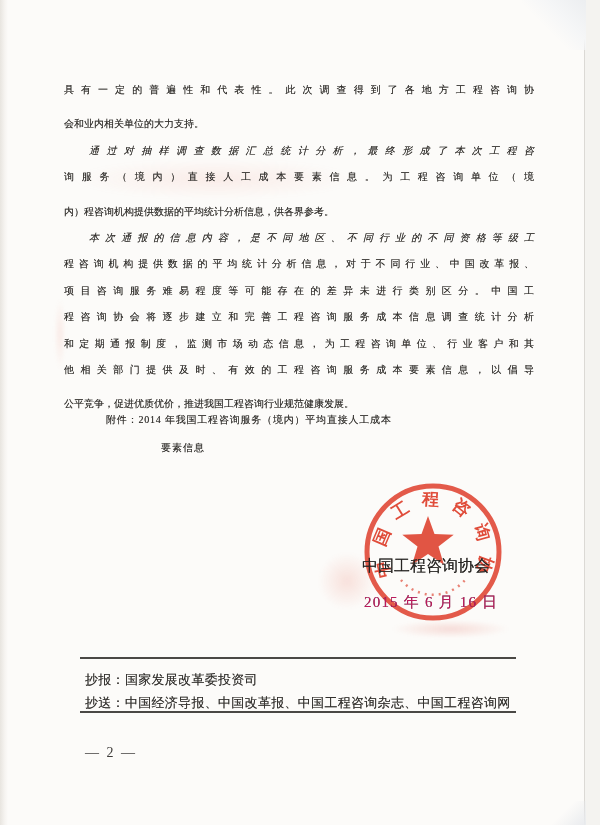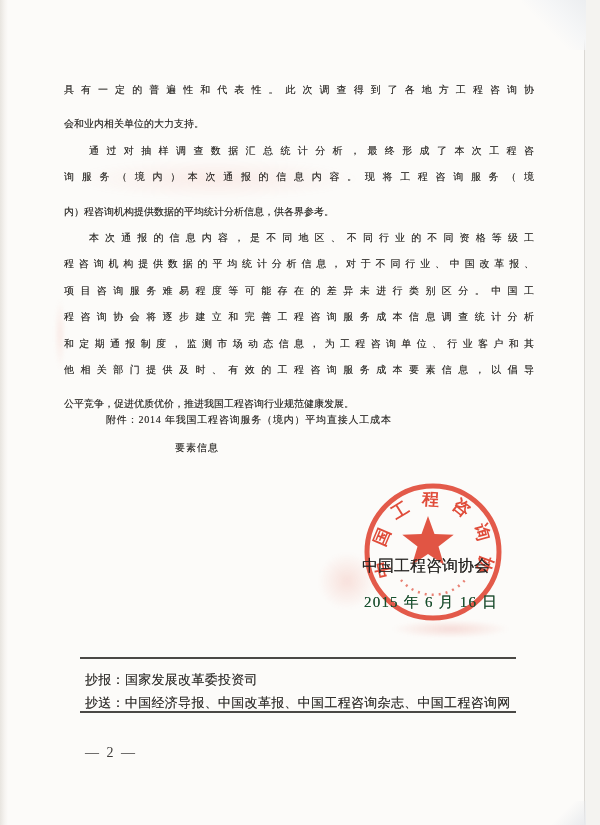--- a/index.html
+++ b/index.html
@@ -26,33 +26,33 @@
     background:radial-gradient(ellipse at center,rgba(225,100,85,.20),rgba(255,255,255,0) 72%);}
   .ghost.g4{left:54px;top:298px;width:12px;height:72px;
     background:radial-gradient(ellipse at center,rgba(235,120,100,.12),rgba(255,255,255,0) 70%);}
 
   
   .body-text{position:absolute;left:64px;top:77px;width:470px;
     font-size:10px;line-height:26.4px;
     text-shadow:0 0 .5px rgba(50,48,45,.65);}
   .ln{text-align:justify;text-align-last:justify;}
   .ln.pend{text-align-last:left;margin-top:8px;}
-  .ln.ind{text-indent:2.5em;}
+  .ln.ind{text-indent:2.5em;font-style:italic;}
 
   .attachment{position:absolute;left:106px;top:406px;width:440px;
     font-size:10px;line-height:28px;letter-spacing:.8px;
     text-shadow:0 0 .5px rgba(50,48,45,.65);}
-  .attachment .l2{margin-left:69px;letter-spacing:1px;}
+  .attachment .l2{margin-left:55px;letter-spacing:1px;}
 
   
   .seal{position:absolute;left:357px;top:476px;width:152px;height:152px;opacity:.9;}
   .sig-org{position:absolute;left:362px;top:556px;font-size:16px;letter-spacing:0;
     color:#262422;text-shadow:0 0 .5px rgba(40,38,36,.7);}
   .sig-date{position:absolute;left:364px;top:593px;font-size:15px;letter-spacing:1.2px;
-    color:#14532d;text-shadow:0 0 .5px rgba(40,38,36,.7);}
+    color:#be185d;text-shadow:0 0 .5px rgba(40,38,36,.7);}
 
   
   .rule{position:absolute;left:80px;width:436px;height:2px;background:#4a4845;}
   .rule.top{top:657px;}
   .rule.bottom{top:711px;}
   .cc-line{position:absolute;left:85px;font-size:13px;letter-spacing:.3px;
     text-shadow:0 0 .4px rgba(50,48,45,.6);}
   .cc-report{top:671px;}
   .cc-send{top:694px;}
   .page-num{position:absolute;left:85px;top:745px;font-size:14px;letter-spacing:2px;color:#3c3a38;}
@@ -69,21 +69,21 @@
   <div class="corner-br"></div>
   <div class="ghost g1"></div>
   <div class="ghost g2"></div>
   <div class="ghost g3"></div>
   <div class="ghost g4"></div>
 
   <div class="body-text">
     <div class="ln">具有一定的普遍性和代表性。此次调查得到了各地方工程咨询协</div>
     <div class="ln pend">会和业内相关单位的大力支持。</div>
     <div class="ln ind">通过对抽样调查数据汇总统计分析，最终形成了本次工程咨</div>
-    <div class="ln">询服务（境内）本次通报的信息内容。现将工程咨询服务（境</div>
+    <div class="ln">询服务（境内）直接人工成本要素信息。为工程咨询单位（境</div>
     <div class="ln pend">内）程咨询机构提供数据的平均统计分析信息，供各界参考。</div>
     <div class="ln ind">本次通报的信息内容，是不同地区、不同行业的不同资格等级工</div>
     <div class="ln">程咨询机构提供数据的平均统计分析信息，对于不同行业、中国改革报、</div>
     <div class="ln">项目咨询服务难易程度等可能存在的差异未进行类别区分。中国工</div>
     <div class="ln">程咨询协会将逐步建立和完善工程咨询服务成本信息调查统计分析</div>
     <div class="ln">和定期通报制度，监测市场动态信息，为工程咨询单位、行业客户和其</div>
     <div class="ln">他相关部门提供及时、有效的工程咨询服务成本要素信息，以倡导</div>
     <div class="ln pend">公平竞争，促进优质优价，推进我国工程咨询行业规范健康发展。</div>
   </div>
 

